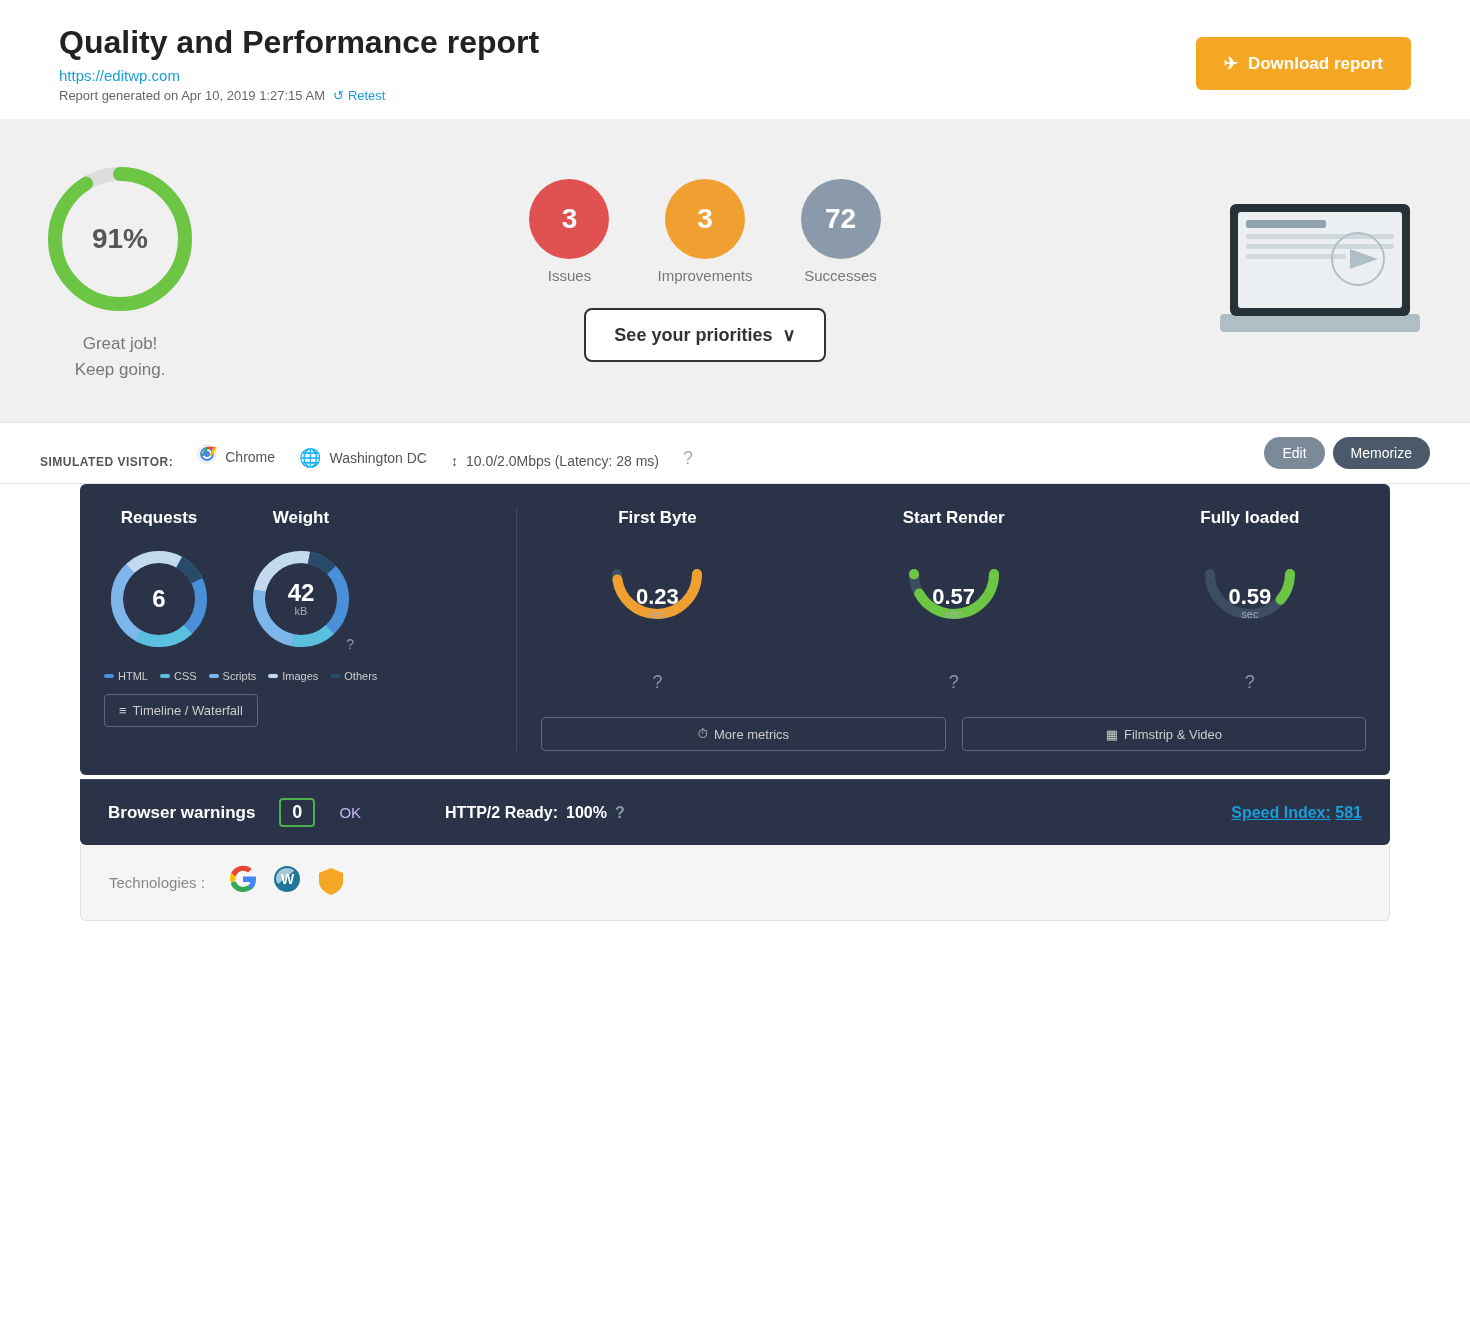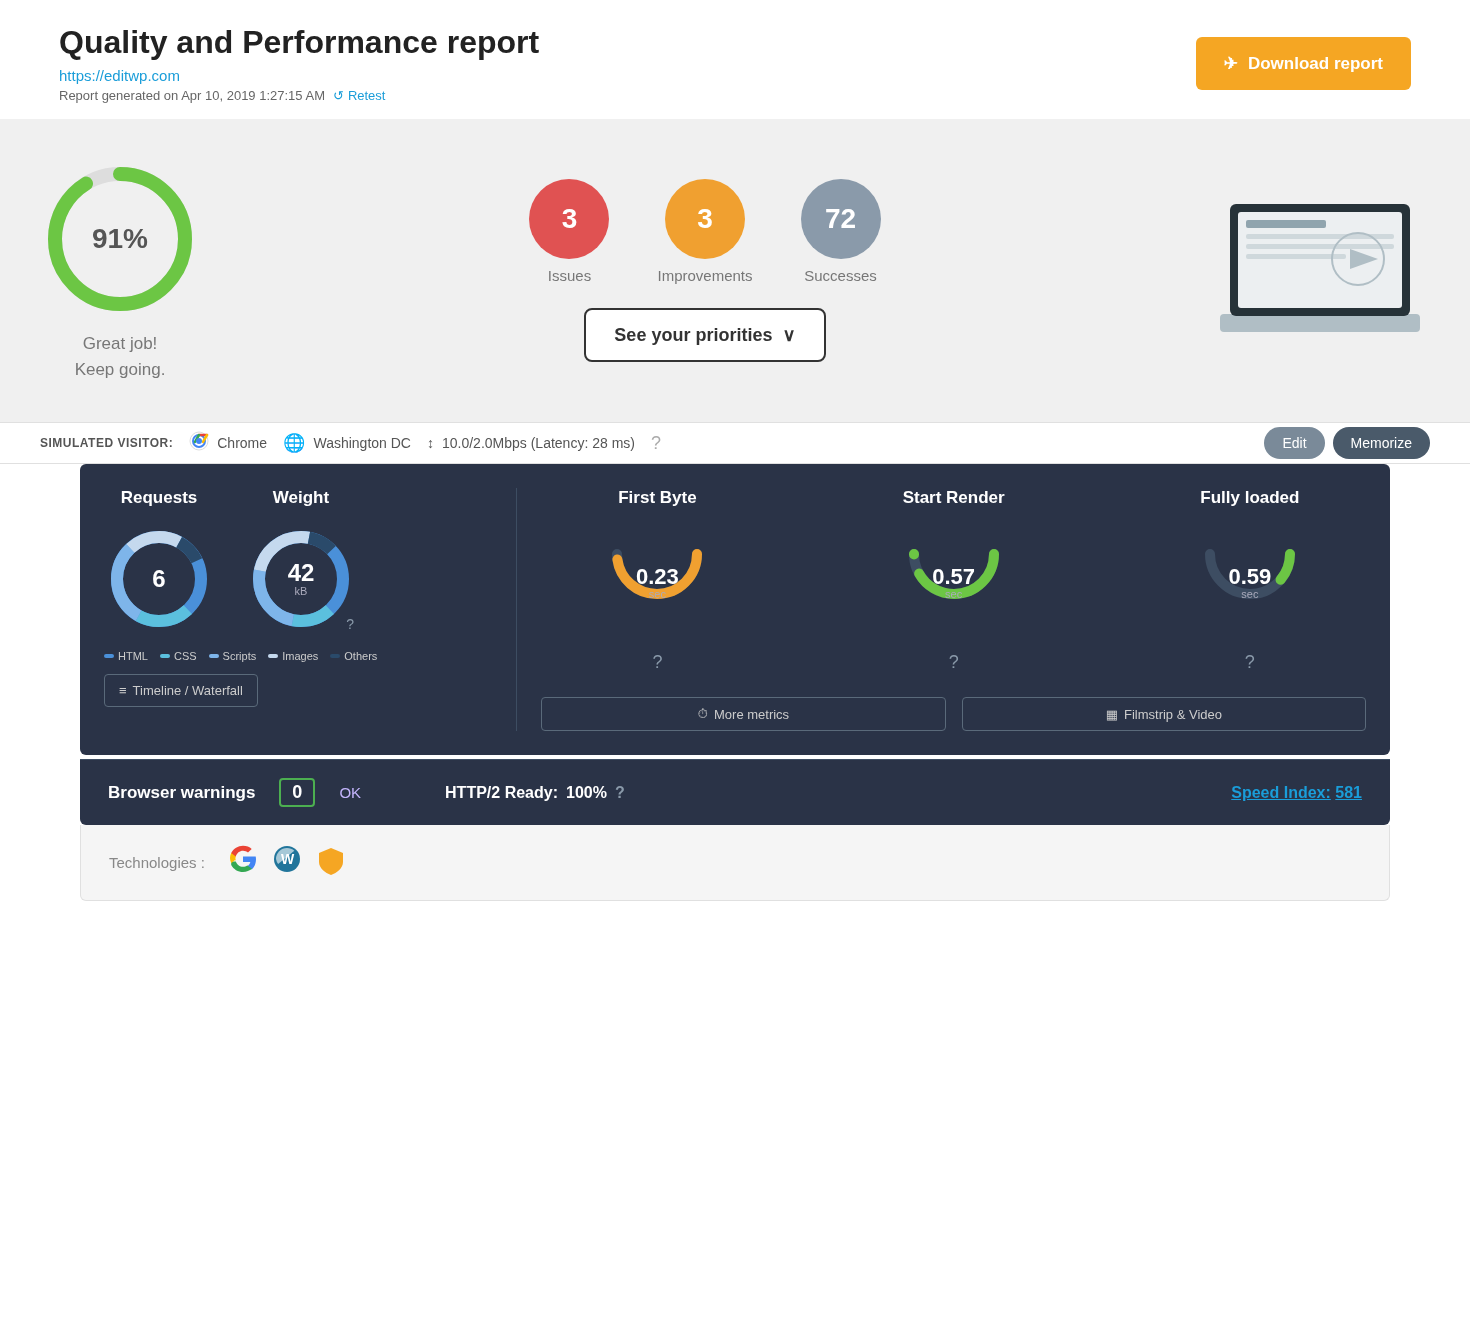--- a/index.html
+++ b/index.html
@@ -29,21 +29,21 @@
     .metric-circle.orange { background: #f0a030; }
     .metric-circle.gray { background: #8a9aaa; }
     .metric-label { font-size: 15px; color: #777; }
 
     .priorities-btn { border: 2px solid #333; background: #fff; border-radius: 8px; padding: 14px 28px; font-size: 18px; font-weight: 600; cursor: pointer; display: flex; align-items: center; gap: 10px; color: #333; }
 
     .laptop-illustration { width: 220px; flex-shrink: 0; }
     .laptop-illustration svg { width: 100%; height: auto; }
 
     
-    .visitor-bar { background: #fff; border-top: 1px solid #e0e0e0; border-bottom: 1px solid #e0e0e0; padding: 4px 40px; display: flex; align-items: center; gap: 16px; }
+    .visitor-bar { background: #fff; border-top: 1px solid #e0e0e0; border-bottom: 1px solid #e0e0e0; padding: 14px 40px; display: flex; align-items: flex-end; gap: 24px; }
     .visitor-label { font-size: 12px; font-weight: 700; color: #555; letter-spacing: 0.5px; }
     .visitor-info { display: flex; align-items: center; gap: 8px; color: #555; font-size: 14px; }
     .visitor-info svg { color: #aaa; }
     .visitor-actions { margin-left: auto; display: flex; gap: 8px; }
     .vis-btn { background: #7a8a99; color: #fff; border: none; border-radius: 16px; padding: 8px 18px; font-size: 14px; font-weight: 400; cursor: pointer; }
     .vis-btn.dark { background: #4a5a6a; }
 
     
     .perf-panel { background: #2a3347; color: #fff; margin: 0 40px; border-radius: 6px; padding: 24px; display: flex; gap: 0; }
     .perf-left { flex: 1; border-right: 1px solid #3d4d62; }

